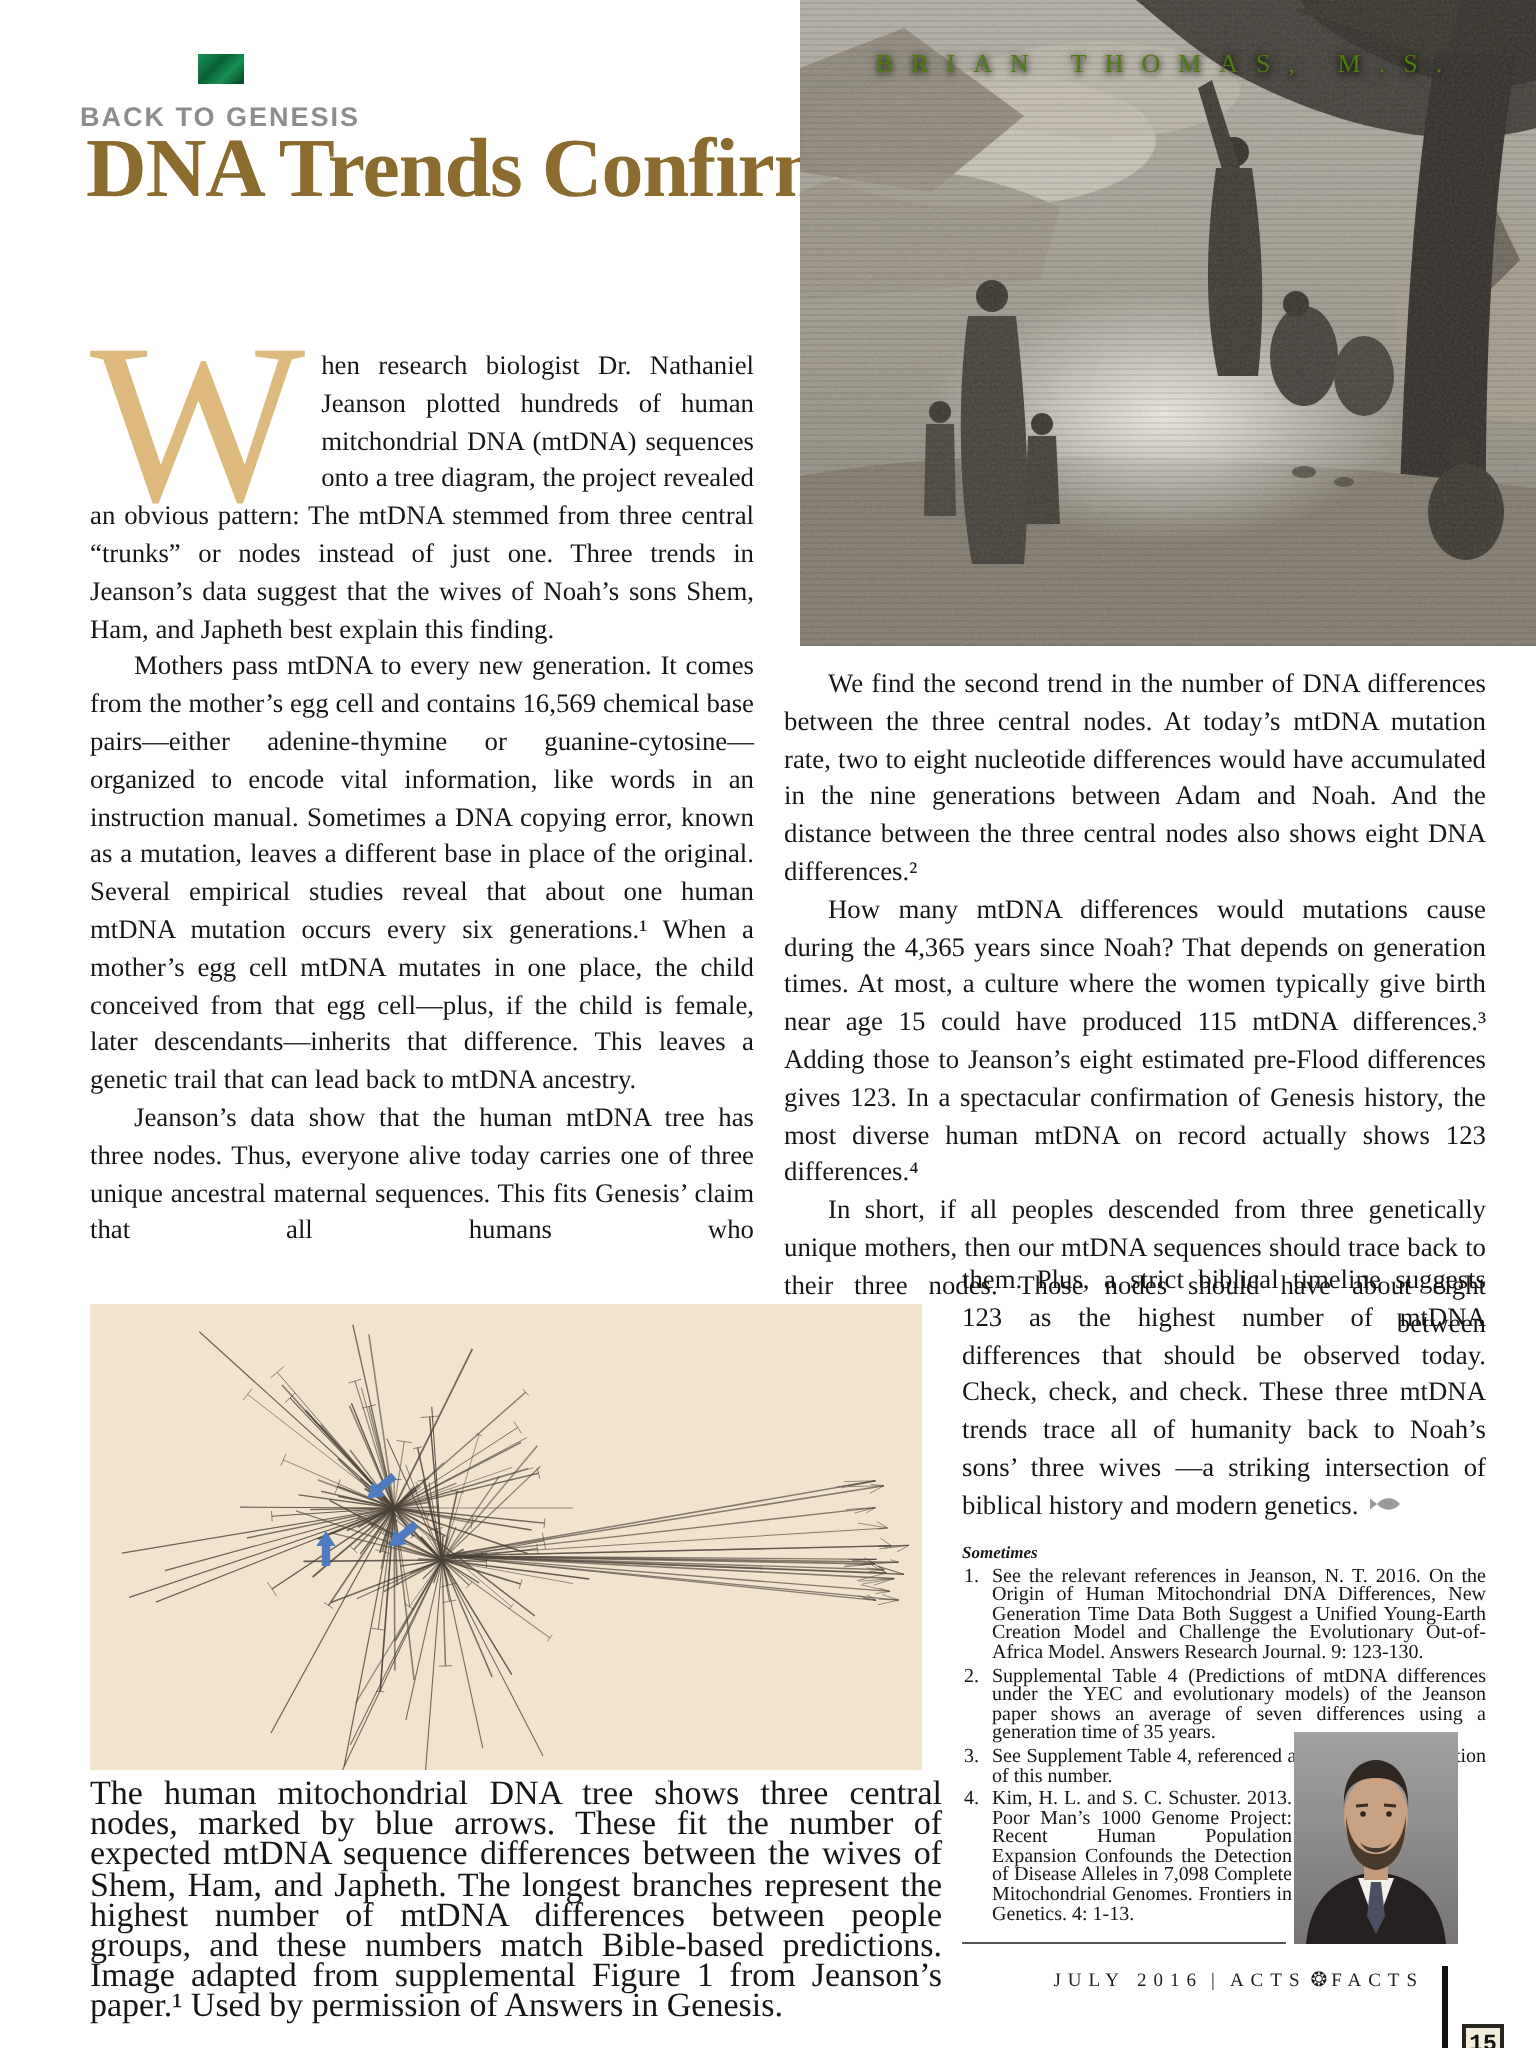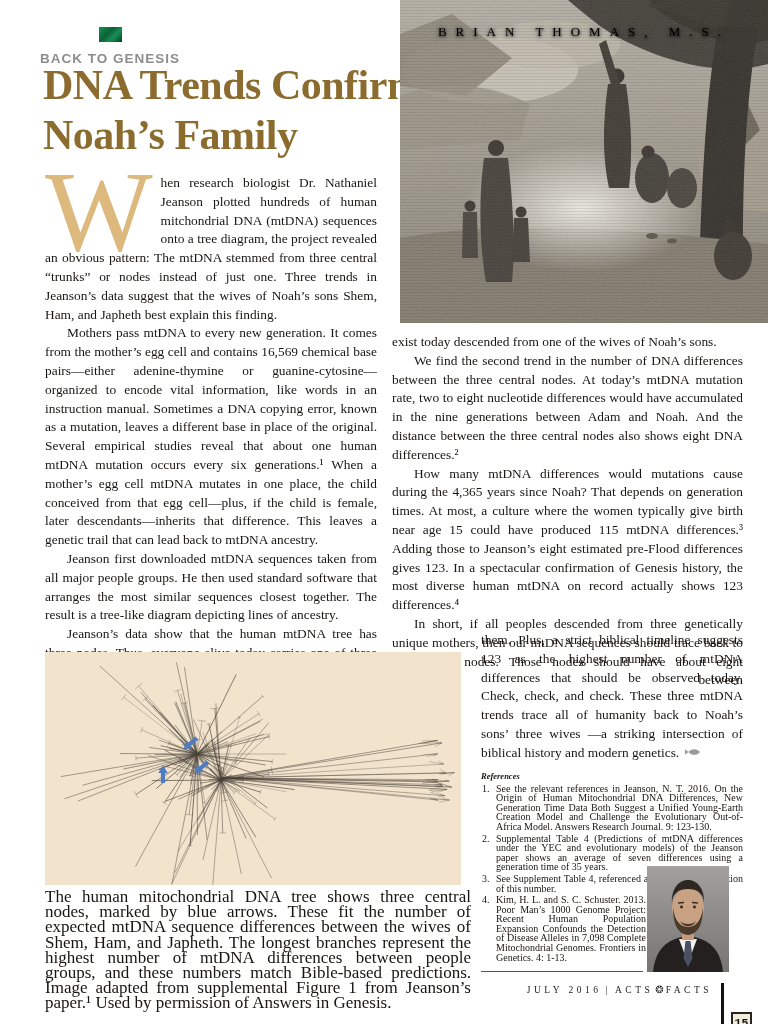--- a/index.html
+++ b/index.html
@@ -13,21 +13,21 @@
   .kicker-text{font-family:"Liberation Sans",sans-serif;font-weight:bold;font-size:13.5px;
      letter-spacing:1px;color:#8d8d8d;}
 
   
   .title{position:absolute;left:43px;top:60px;margin:0;font-weight:bold;
      font-size:42px;line-height:50px;color:#8c6c2e;letter-spacing:-0.5px;}
 
   
   .engraving{position:absolute;left:400px;top:0;width:368px;height:323px;overflow:hidden;}
   .engraving svg{display:block;}
-  .byline{position:absolute;top:24px;left:0;right:0;text-align:center;color:#000000;
+  .byline{position:absolute;top:24px;left:0;right:0;text-align:center;color:#4d7c0f;
      font-size:13px;letter-spacing:9px;white-space:nowrap;
      text-shadow:0 1px 3px rgba(0,0,0,.85), 0 0 6px rgba(0,0,0,.5);}
 
   
   .col-left{position:absolute;left:45px;top:174px;width:332px;}
   .col-right-wide{position:absolute;left:392px;top:333px;width:351px;}
   .col-right-narrow{position:absolute;left:481px;top:631px;width:262px;}
   .para{margin:0;font-size:13.4px;line-height:18.8px;text-align:justify;}
   .para.indent{text-indent:22px;}
   .cont-tail{text-align-last:justify;}
@@ -70,21 +70,21 @@
 </head>
 <body>
 
 <div class="page">
 
   <div class="kicker">
     <span class="kicker-square"></span>
     <span class="kicker-text">BACK TO GENESIS</span>
   </div>
 
-  <h1 class="title"><span>DNA Trends Confirm</span><br><span>Noah’s Family</span></h1>
+  <h1 class="title"><span>DNA Trends Confirm</span><br></h1>
 
   <div class="engraving">
     <svg viewBox="0 0 368 323" width="368" height="323" preserveAspectRatio="none">
       <defs>
         <linearGradient id="egbg" x1="0" y1="0" x2="0" y2="1">
           <stop offset="0" stop-color="#b5b0a6"></stop>
             <stop offset="0.45" stop-color="#a29c90"></stop>
             <stop offset="1" stop-color="#8b857a"></stop>
         </linearGradient>
         <radialGradient id="eglight" cx="0.5" cy="0.5" r="0.5">
@@ -130,38 +130,36 @@
       <ellipse cx="272" cy="241" rx="5" ry="2.5" fill="#5c564b"></ellipse>
       <rect width="368" height="323" fill="url(#hatch)" opacity="0.5"></rect>
       <rect width="368" height="323" filter="url(#grain)" opacity="0.16"></rect>
     </svg>
     <div class="byline">BRIAN THOMAS, M.S.</div>
   </div>
 
   <section class="col-left">
     <p class="para"><span class="dc">W</span><span>hen research biologist Dr. Nathaniel Jeanson plotted hundreds of human mitchondrial DNA (mtDNA) sequences onto a tree diagram, the project revealed an obvious pattern: The mtDNA stemmed from three central “trunks” or nodes instead of just one. Three trends in Jeanson’s data suggest that the wives of Noah’s sons Shem, Ham, and Japheth best explain this finding.</span></p>
     <p class="para indent">Mothers pass mtDNA to every new generation. It comes from the mother’s egg cell and contains 16,569 chemical base pairs—either adenine-thymine or guanine-cytosine—organized to encode vital information, like words in an instruction manual. Sometimes a DNA copying error, known as a mutation, leaves a different base in place of the original. Several empirical studies reveal that about one human mtDNA mutation occurs every six generations.¹ When a mother’s egg cell mtDNA mutates in one place, the child conceived from that egg cell—plus, if the child is female, later descendants—inherits that difference. This leaves a genetic trail that can lead back to mtDNA ancestry.</p>
-    <p class="para indent">Jeanson first downloaded mtDNA sequences taken from all major people groups. He then used standard software that arranges the most similar sequences closest together. The result is a tree-like diagram depicting lines of ancestry.</p>
     <p class="para indent cont-tail">Jeanson’s data show that the human mtDNA tree has three nodes. Thus, everyone alive today carries one of three unique ancestral maternal sequences. This fits Genesis’ claim that all humans who</p>
   </section>
 
   <section class="col-right-wide">
-    <p class="para">exist today descended from one of the wives of Noah’s sons.</p>
     <p class="para indent">We find the second trend in the number of DNA differences between the three central nodes. At today’s mtDNA mutation rate, two to eight nucleotide differences would have accumulated in the nine generations between Adam and Noah. And the distance between the three central nodes also shows eight DNA differences.²</p>
     <p class="para indent">How many mtDNA differences would mutations cause during the 4,365 years since Noah? That depends on generation times. At most, a culture where the women typically give birth near age 15 could have produced 115 mtDNA differences.³ Adding those to Jeanson’s eight estimated pre-Flood differences gives 123. In a spectacular confirmation of Genesis history, the most diverse human mtDNA on record actually shows 123 differences.⁴</p>
     <p class="para indent cont-tail">In short, if all peoples descended from three genetically unique mothers, then our mtDNA sequences should trace back to their three nodes. Those nodes should have about eight differences between</p>
   </section>
 
   <section class="col-right-narrow">
     <p class="para"><span>them. Plus, a strict biblical timeline suggests 123 as the highest number of mtDNA differences that should be observed today. Check, check, and check. These three mtDNA trends trace all of humanity back to Noah’s sons’ three wives —a striking intersection of biblical history and modern genetics.</span><svg class="fish" width="17" height="10" viewBox="0 0 17 10">
           <path d="M16,5 C13,1.2 7.5,1.2 4.5,5 C7.5,8.8 13,8.8 16,5 Z M4.5,5 L1,2.2 L1,7.8 Z" fill="#9a9a98"></path>
         </svg></p>
 
     <div class="refs">
-      <div class="refs-heading">References</div>
+      <div class="refs-heading">Sometimes</div>
       <ol>
         <li>See the relevant references in Jeanson, N. T. 2016. On the Origin of Human Mitochondrial DNA Differences, New Generation Time Data Both Suggest a Unified Young-Earth Creation Model and Challenge the Evolutionary Out-of-Africa Model. Answers Research Journal. 9: 123-130.</li>
         <li>Supplemental Table 4 (Predictions of mtDNA differences under the YEC and evolutionary models) of the Jeanson paper shows an average of seven differences using a generation time of 35 years.</li>
         <li>See Supplement Table 4, referenced above, for the derivation of this number.</li>
         <li class="narrow">Kim, H. L. and S. C. Schuster. 2013. Poor Man’s 1000 Genome Project: Recent Human Population Expansion Confounds the Detection of Disease Alleles in 7,098 Complete Mitochondrial Genomes. Frontiers in Genetics. 4: 1-13.</li>
       </ol>
     </div>
 
     <hr class="bio-rule">
   </section>

